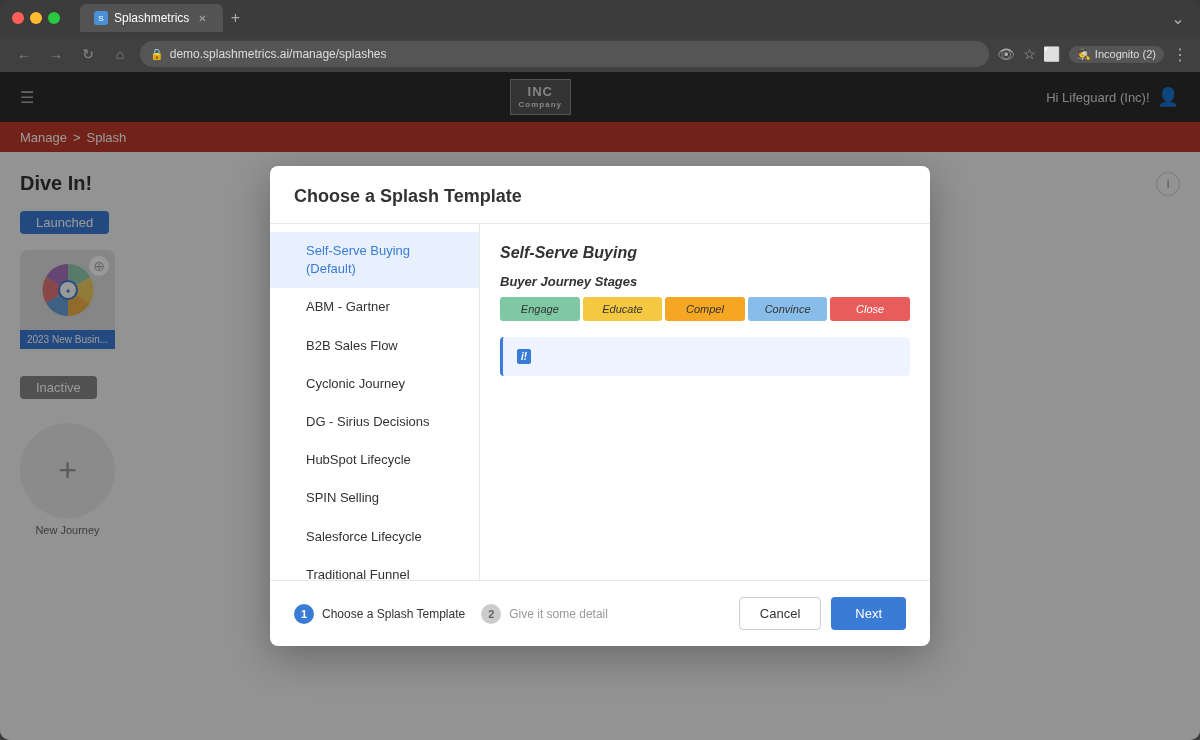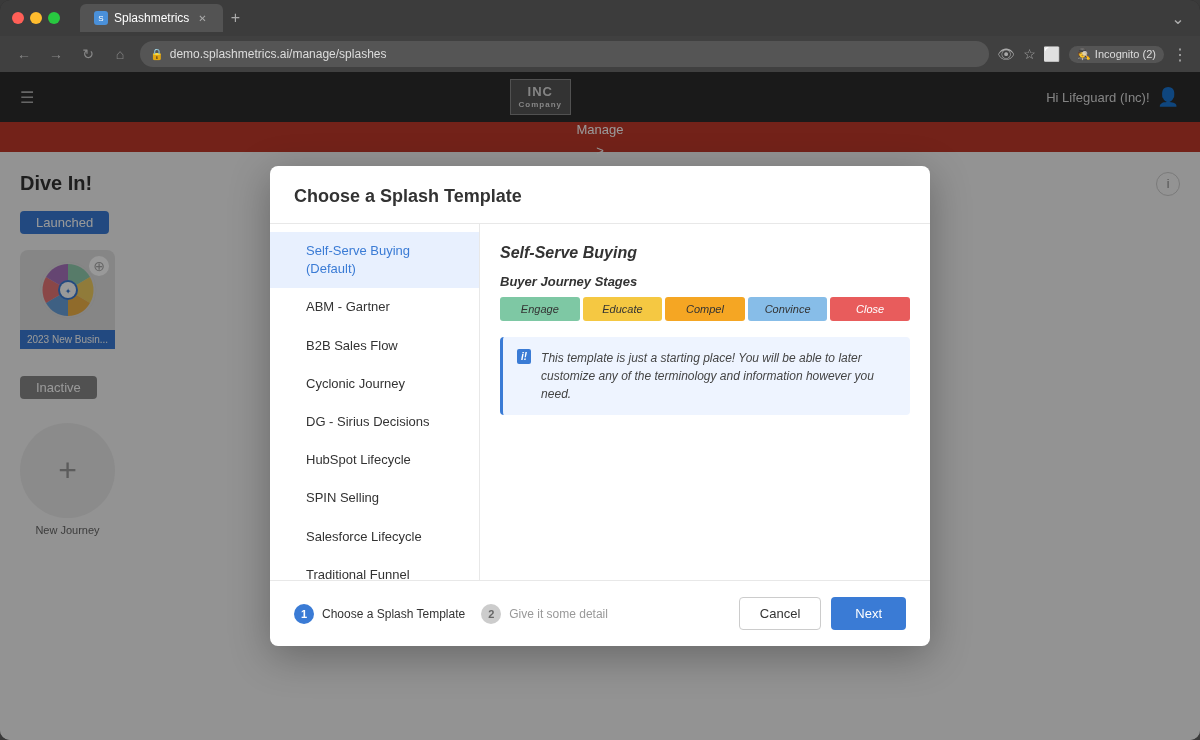--- a/index.html
+++ b/index.html
@@ -193,21 +193,20 @@
       font-size: 13px;
     }
 
     .breadcrumb-bar {
       background: #c0392b;
       height: 30px;
       display: flex;
       align-items: center;
       padding: 0 20px;
       gap: 6px;
-      flex-direction: column;
     }
 
     .breadcrumb-text {
       color: #fff;
       font-size: 13px;
     }
 
     .breadcrumb-sep {
       color: #fff;
       font-size: 13px;
@@ -604,21 +603,20 @@
             <div class="stages-label">Buyer Journey Stages</div>
             <div class="stages-row">
               <div class="stage-pill" style="background:#7ec8a4;">Engage</div>
               <div class="stage-pill" style="background:#f5c842;">Educate</div>
               <div class="stage-pill" style="background:#f5a623;">Compel</div>
               <div class="stage-pill" style="background:#87bde8;">Convince</div>
               <div class="stage-pill" style="background:#e85c5c;color:white;">Close</div>
             </div>
             <div class="info-box">
               <span class="info-flag">i!</span>
-              <span class="info-text">This template is just a starting place! You will be able to later customize any of the terminology and information however you need.</span>
             </div>
           </div>
         </div>
 
         <div class="modal-footer">
           <div class="step-indicators">
             <div class="step">
               <div class="step-num step-num-active">1</div>
               <span class="step-label">Choose a Splash Template</span>
             </div>

